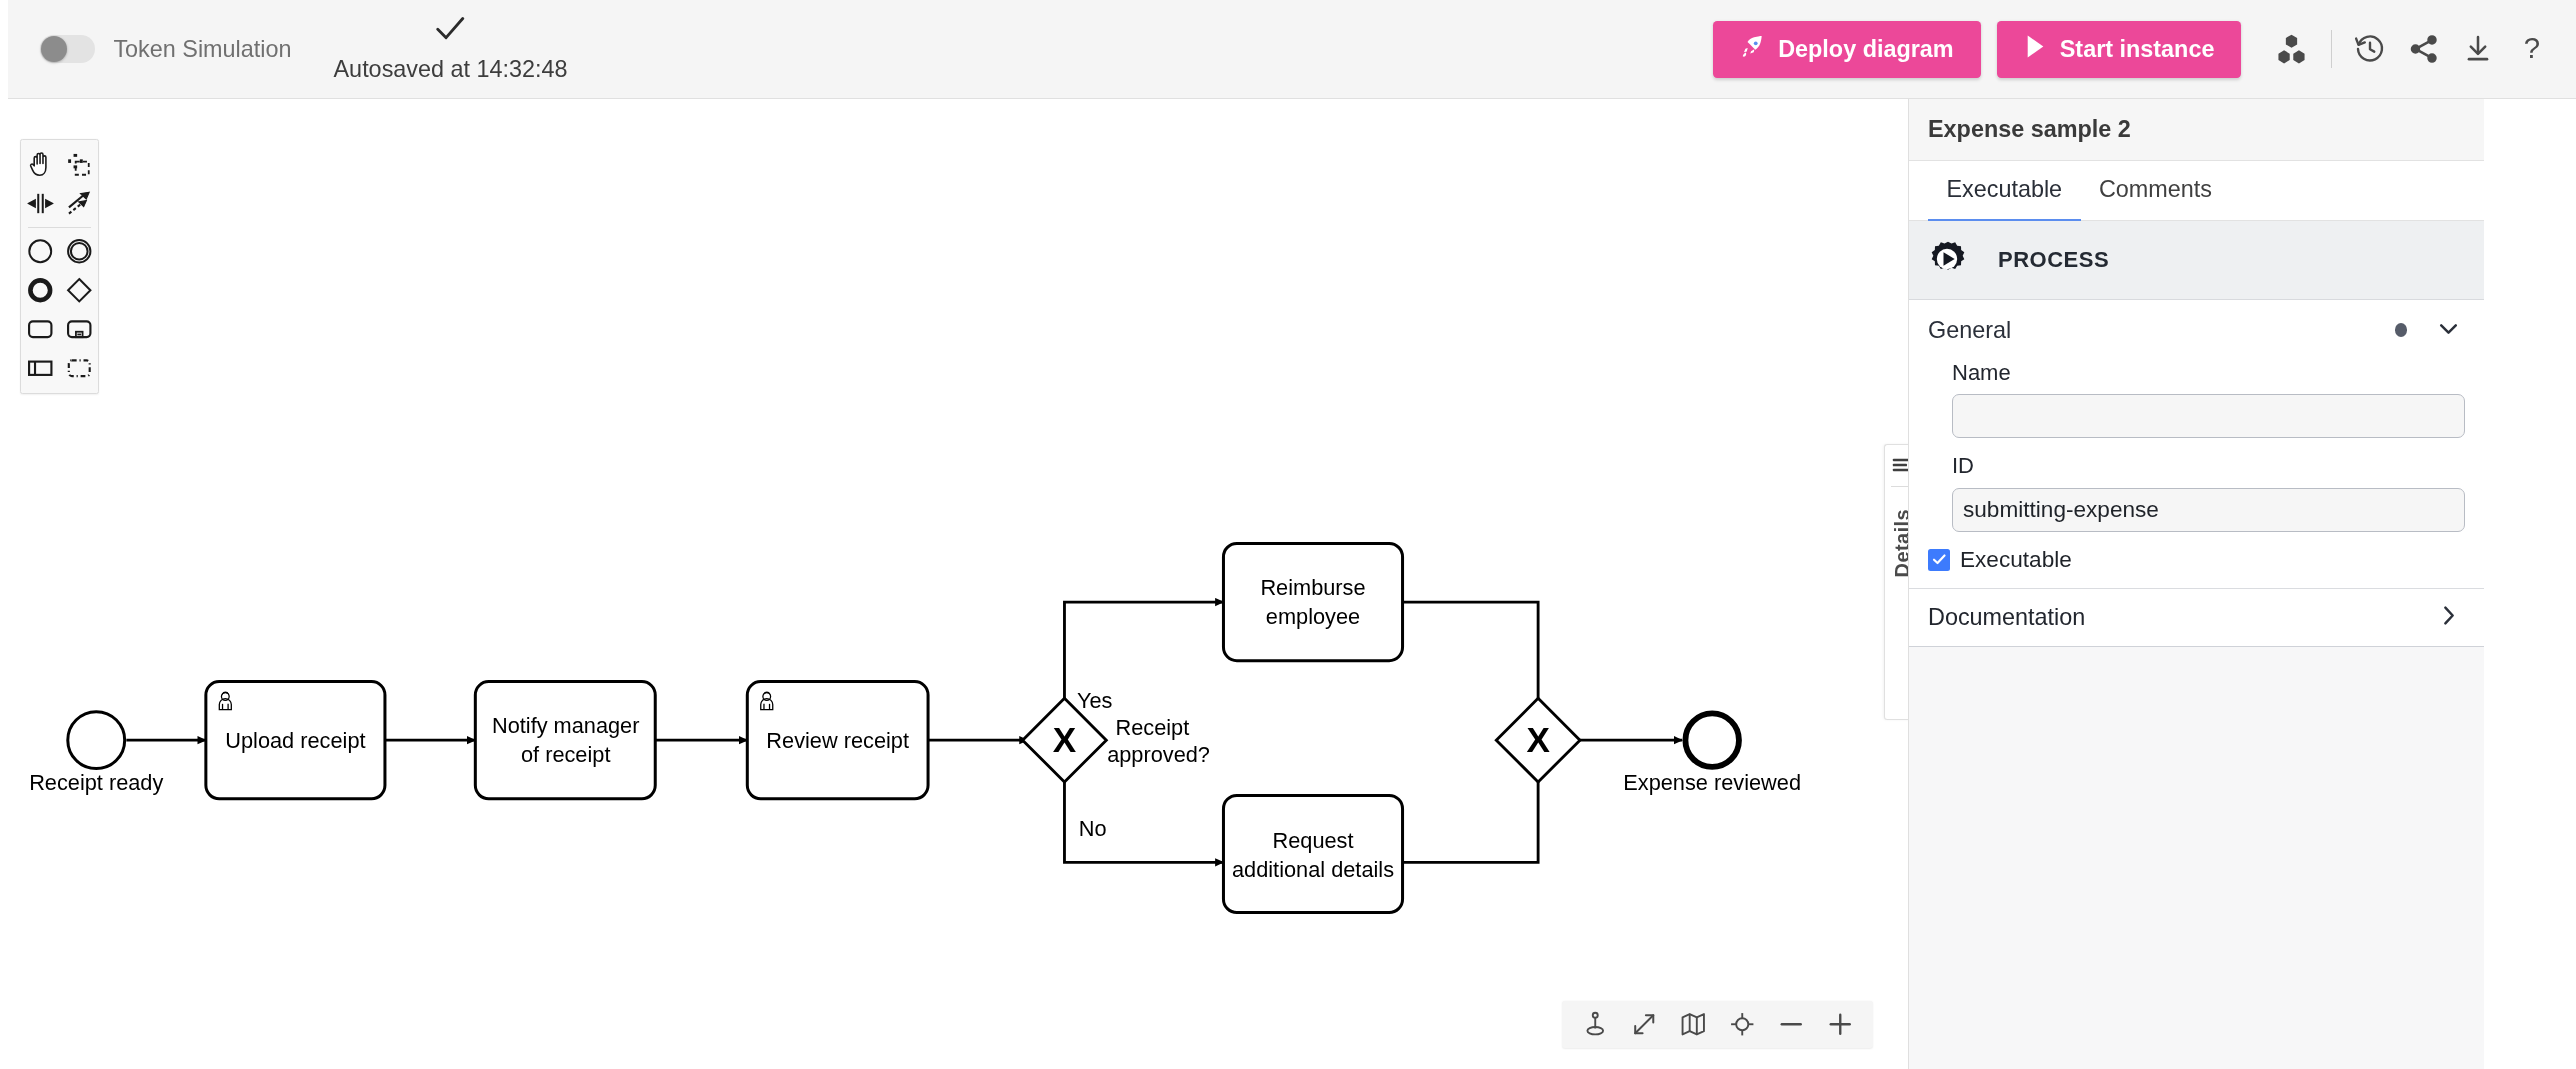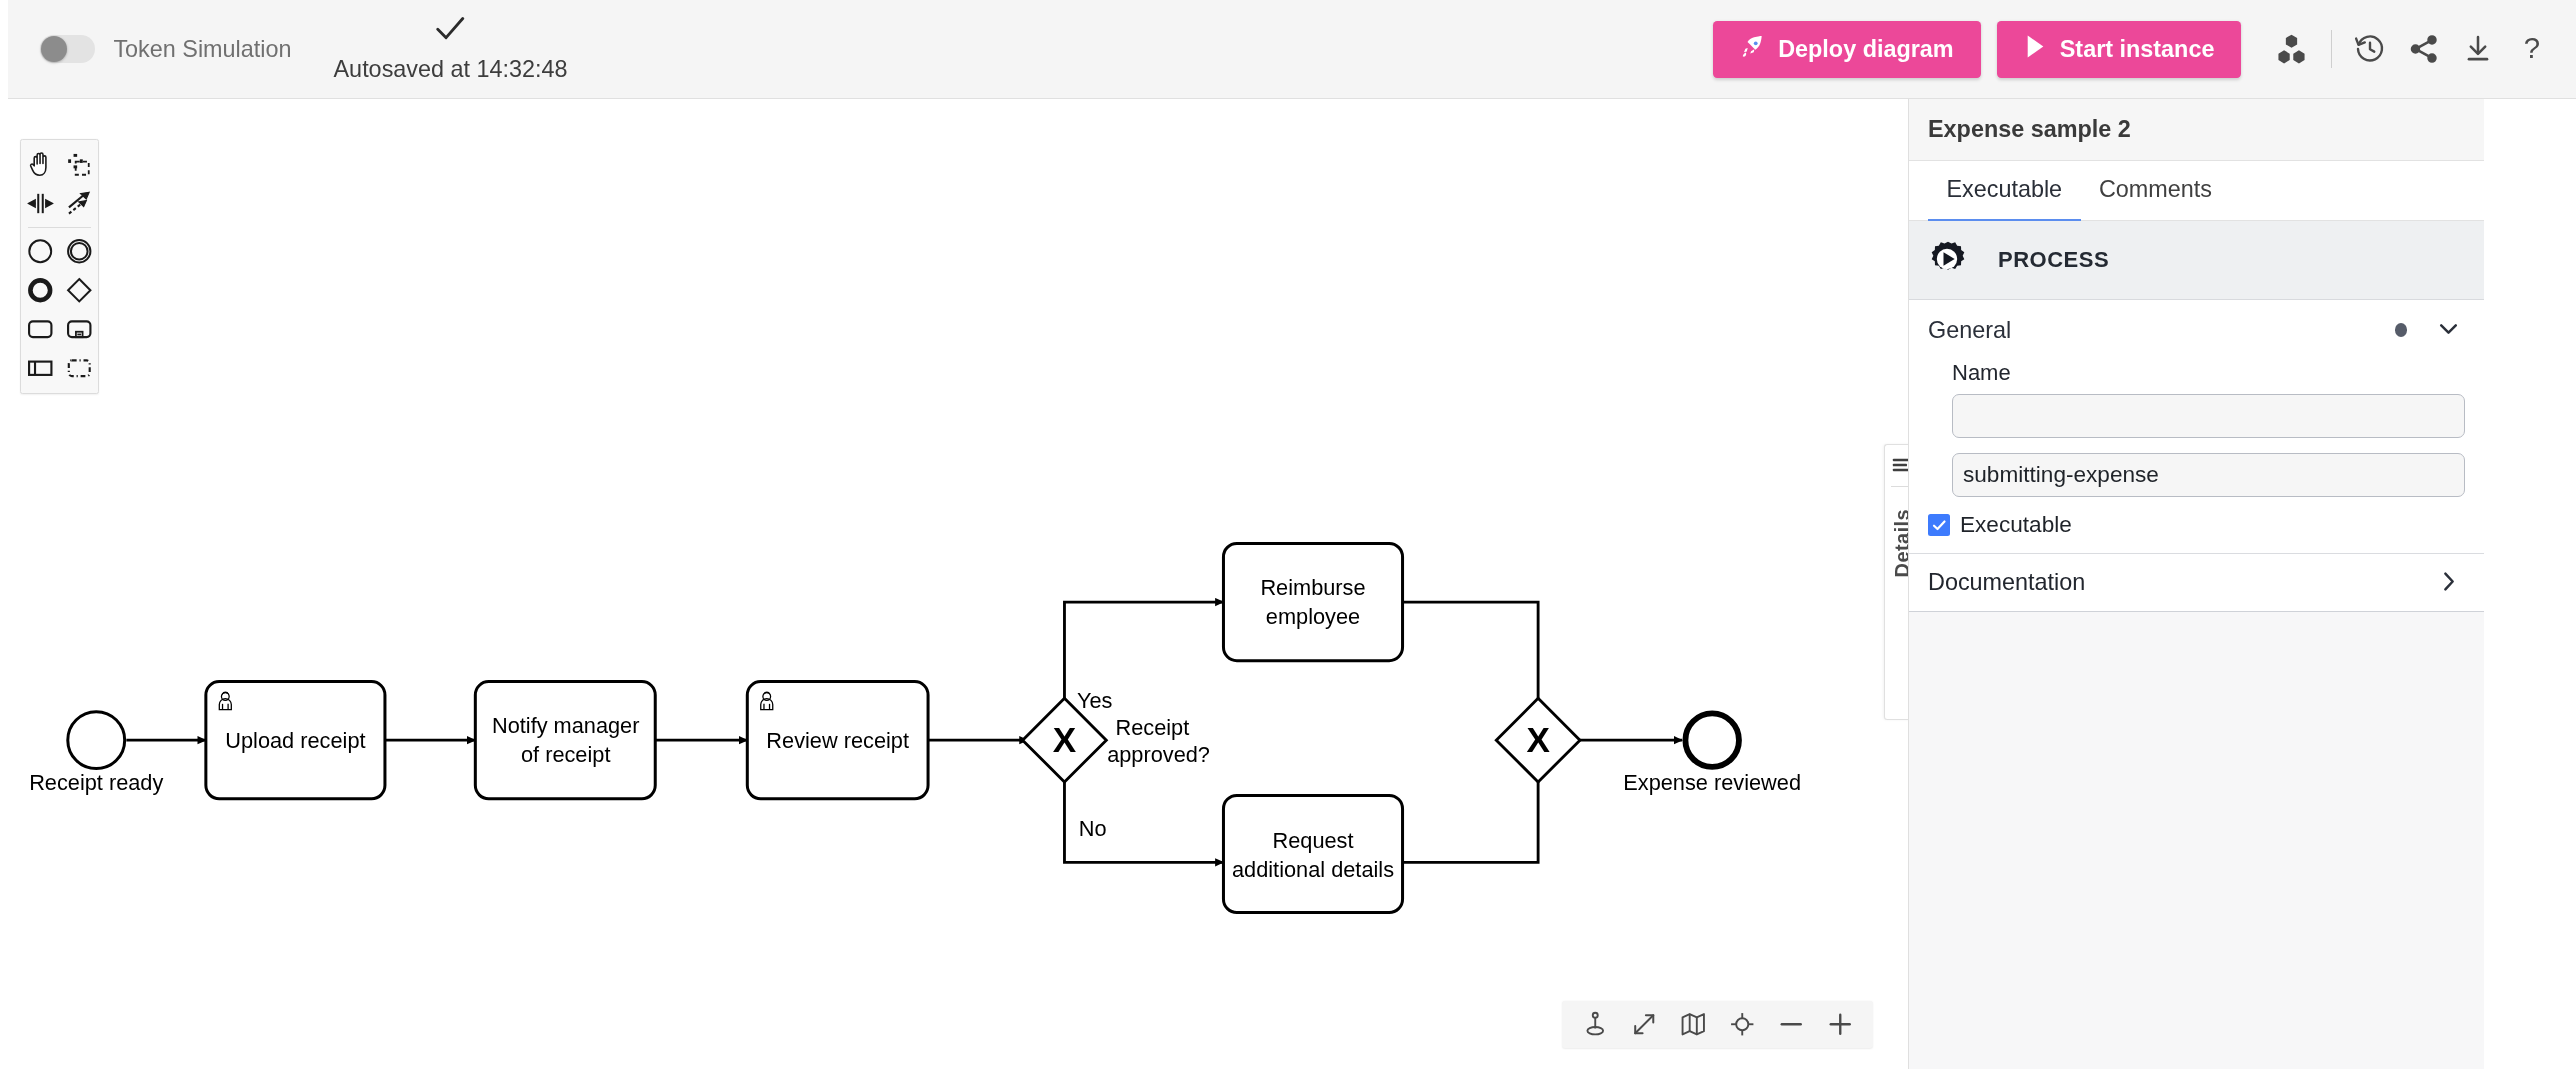--- a/index.html
+++ b/index.html
@@ -621,20 +621,21 @@
     </span>
   </div>
 
   <div class="group-body">
     <div class="field-block">
       <div class="field-label">Name</div>
       <input class="field-input" type="text" value="" style="">
     </div>
 
     <div class="field-block">
+      <div class="field-label">ID</div>
       <input class="field-input" type="text" value="submitting-expense" style="">
     </div>
 
     <div class="checkbox-row">
       <span class="cb">
         <svg width="16.7" height="16.7" viewBox="0 0 20 20">
           <path d="M3.6 10.4 L7.8 14.4 L16.2 5.4" fill="none" stroke="#fff" stroke-width="2.6" stroke-linecap="round" stroke-linejoin="round"></path>
         </svg>
       </span>
       <span class="cb-label">Executable</span>

